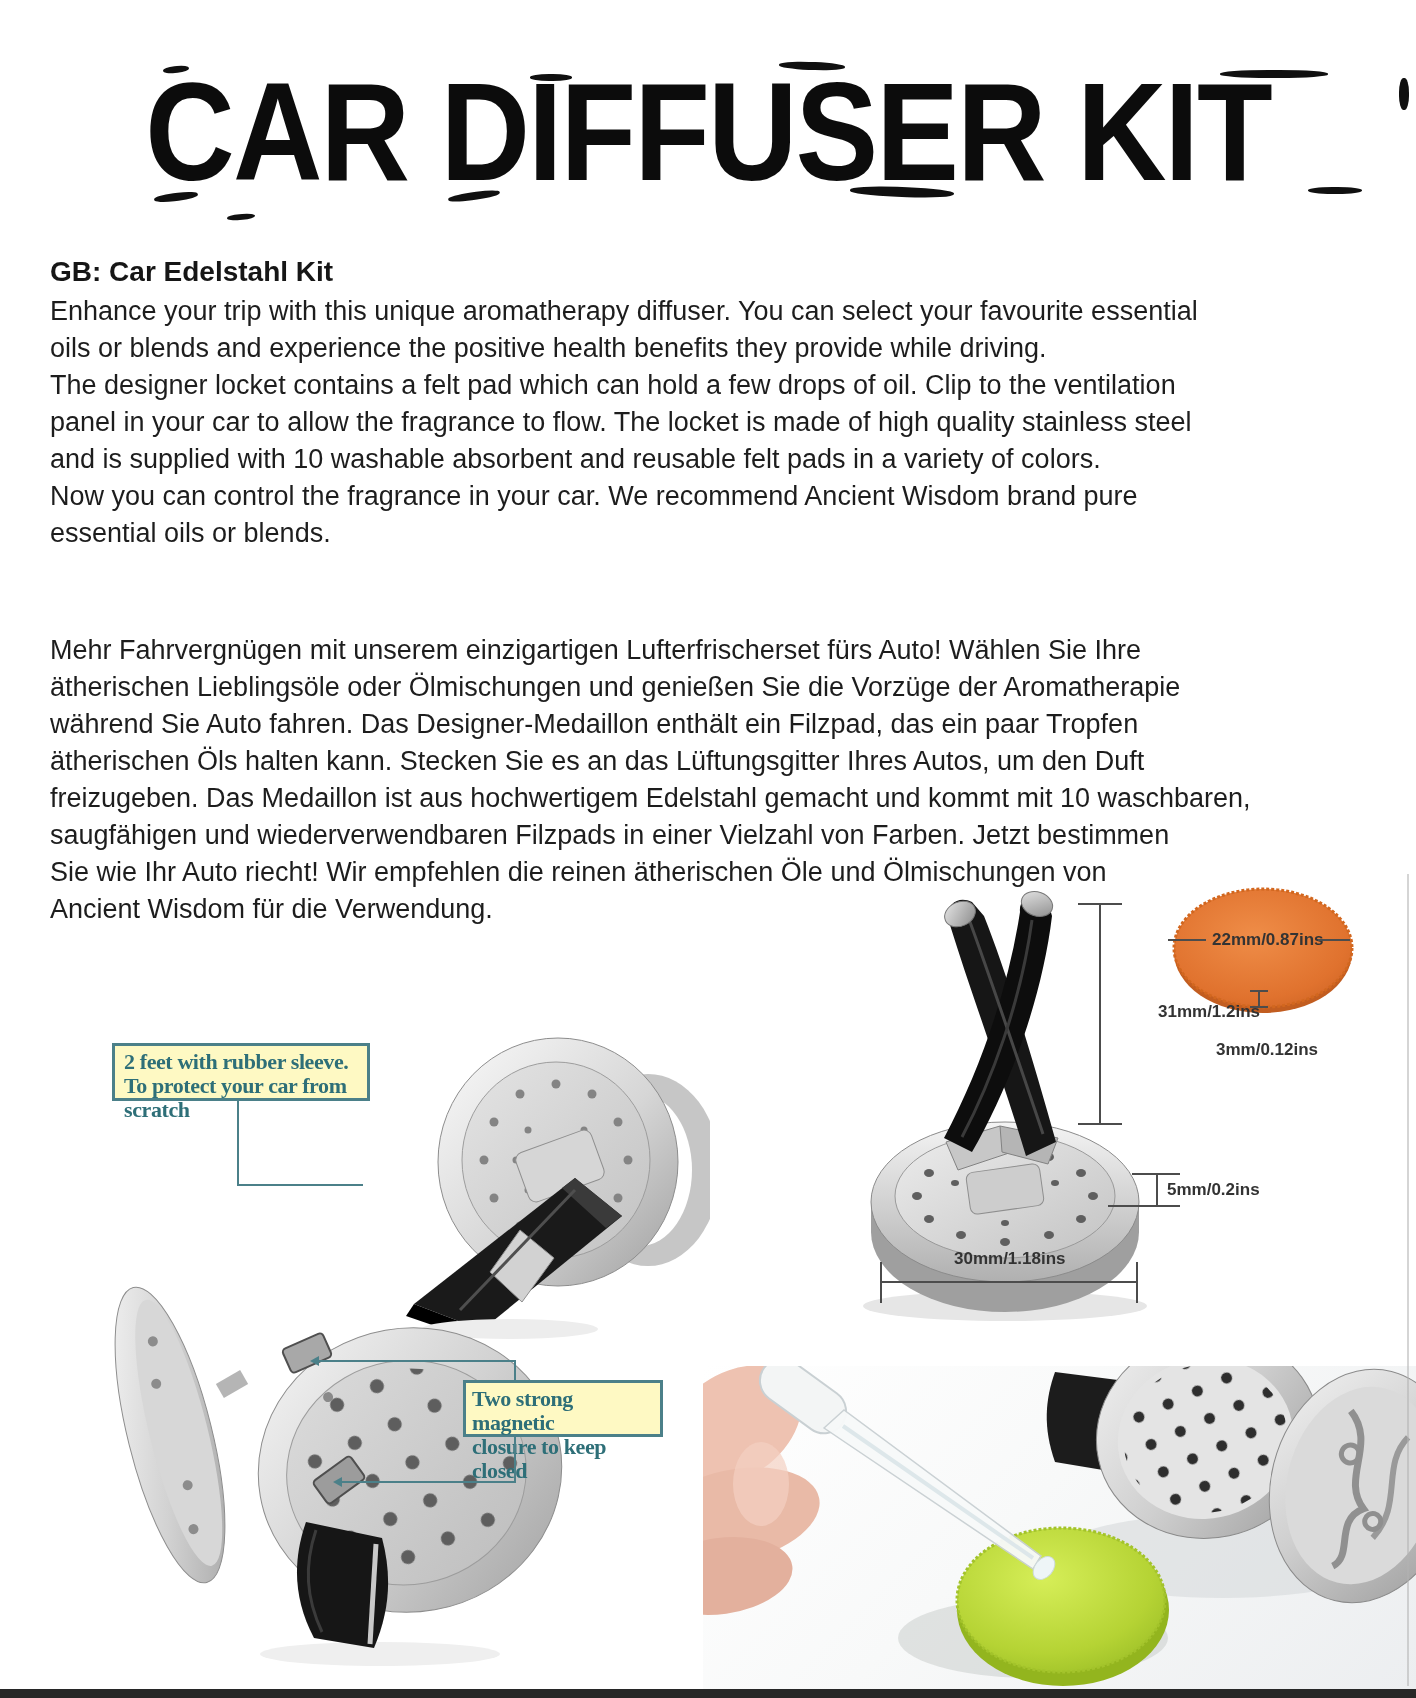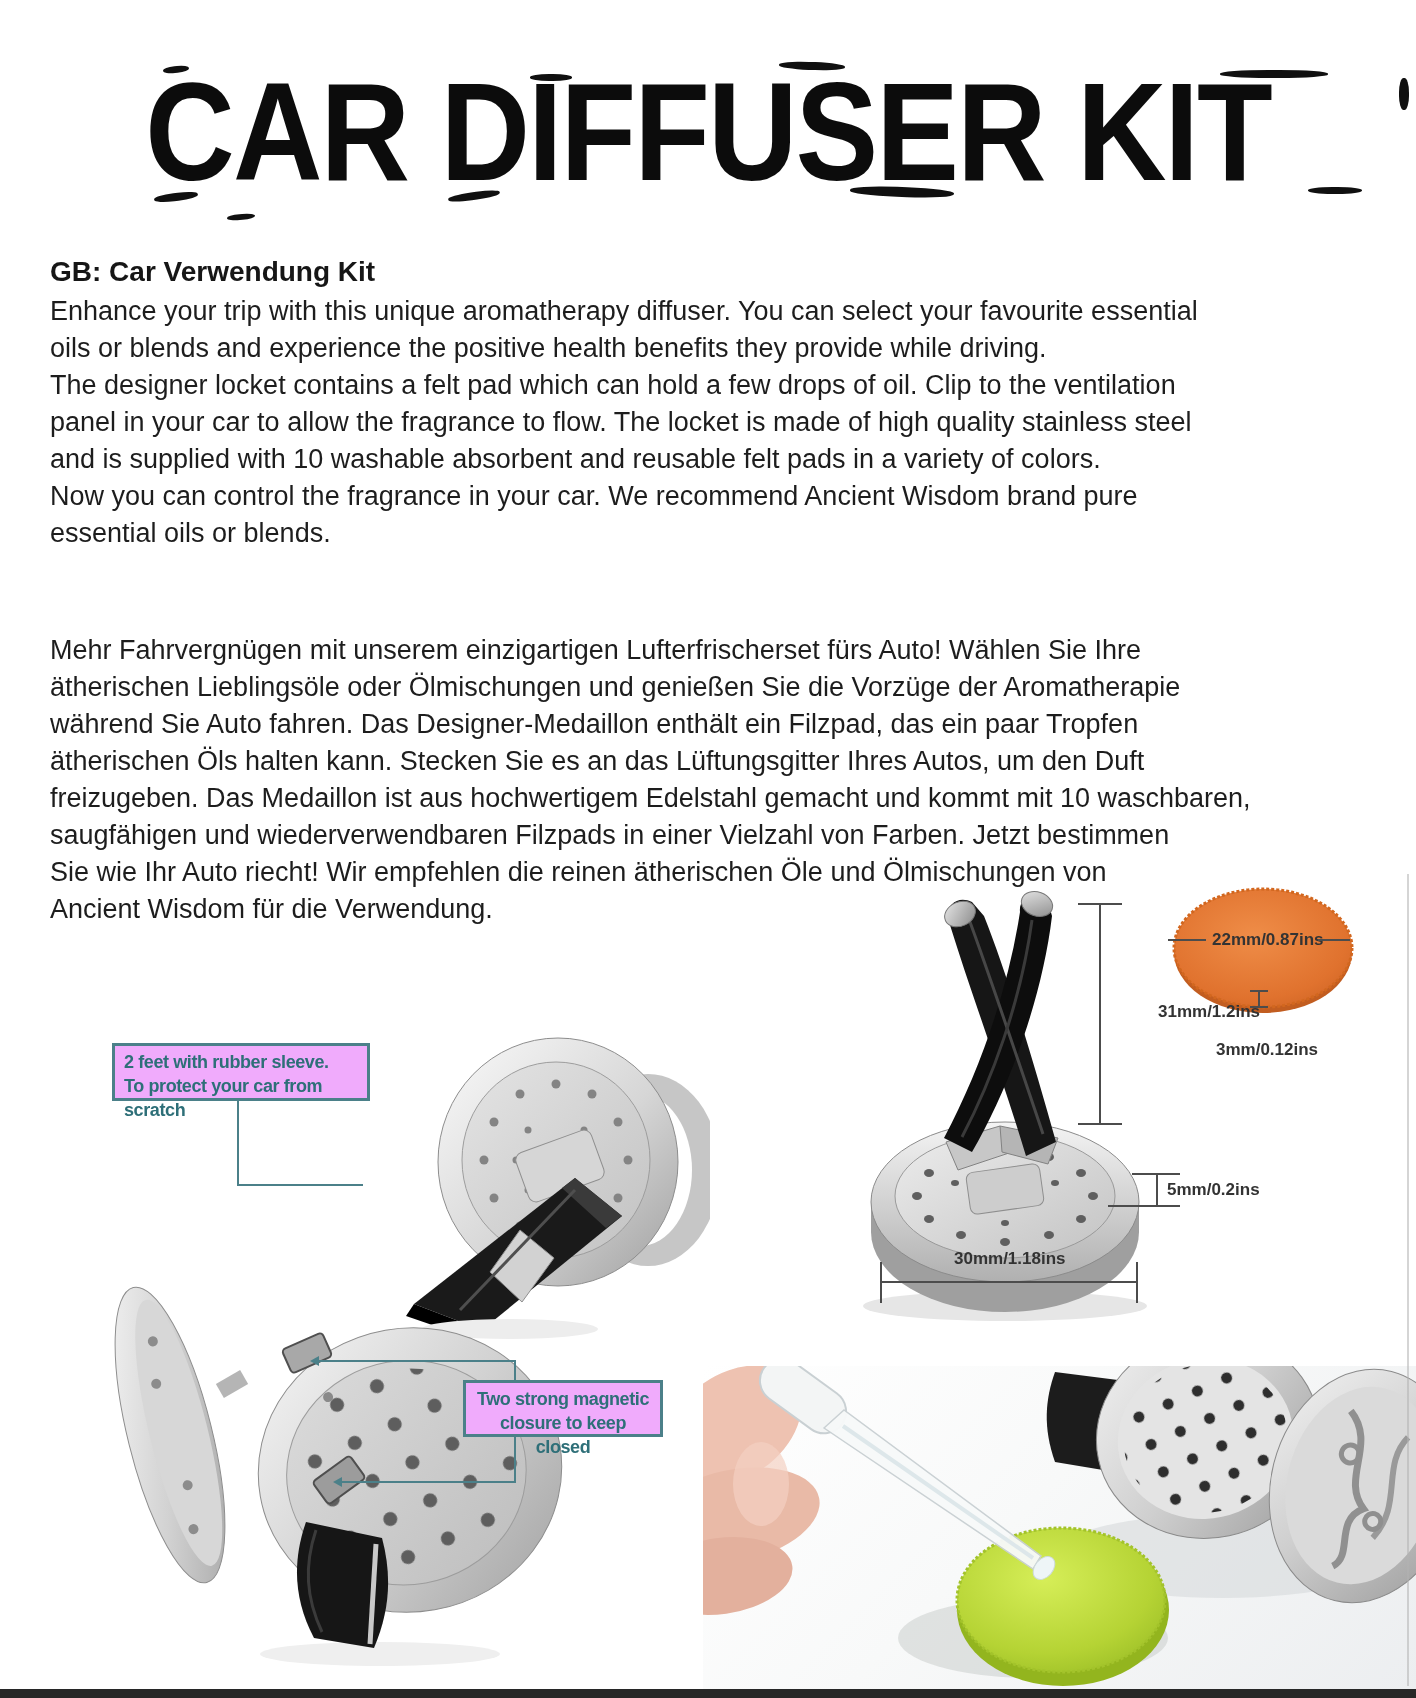--- a/index.html
+++ b/index.html
@@ -8,23 +8,23 @@
   .abs{position:absolute;}
   
   #title{left:0;top:52px;width:1416px;text-align:center;font-weight:700;font-size:124px;
          color:#0c0c0c;letter-spacing:-2px;transform:scaleY(1.12);transform-origin:top center;
          font-family:"Liberation Sans",sans-serif;}
   .smudge{background:#101010;border-radius:45%;}
   
   .heading{font-size:28px;font-weight:700;color:#161616;}
   .body-text{font-size:27px;color:#1d1d1d;line-height:37px;white-space:pre-line;width:1345px;}
   
-  .callout-box{border:3px solid #4b8089;background:#f0abfc;color:#2e6f78;font-weight:700;
-               font-size:18px;line-height:24px;white-space:pre-line;letter-spacing:-0.4px;
-               box-sizing:border-box;}
+  .callout-box{border:3px solid #4b8089;background:#fef9c3;color:#2e6f78;font-weight:700;
+               font-size:22px;line-height:24px;white-space:pre-line;letter-spacing:-0.4px;
+               box-sizing:border-box;font-family:Liberation Serif, serif;}
   .callout-line{background:#4b8089;}
   .arrow-w{width:0;height:0;border-top:5px solid transparent;border-bottom:5px solid transparent;
            border-right:9px solid #4b8089;}
   
   .dimline{background:#4c4c4c;}
   .dimlabel{font-size:17px;font-weight:700;color:#333;white-space:nowrap;}
   #right-edge-line{left:1407px;top:874px;width:2px;height:812px;background:rgba(178,178,178,.55);z-index:6;}
   #footer-bar{left:0;top:1689px;width:1416px;height:9px;}
   #photo-box{left:703px;top:1366px;width:713px;height:323px;overflow:hidden;
              background:linear-gradient(135deg,#ffffff 0%,#f8f9f9 45%,#eceef0 100%);}
@@ -40,21 +40,21 @@
   <div class="abs smudge" style="left:530px;top:74px;width:42px;height:7px"></div>
   <div class="abs smudge" style="left:779px;top:62px;width:66px;height:8px;transform:rotate(2deg)"></div>
   <div class="abs smudge" style="left:1220px;top:70px;width:108px;height:8px"></div>
   <div class="abs smudge" style="left:1399px;top:78px;width:10px;height:32px"></div>
   <div class="abs smudge" style="left:154px;top:193px;width:44px;height:8px;transform:rotate(-7deg)"></div>
   <div class="abs smudge" style="left:227px;top:214px;width:28px;height:6px;transform:rotate(-5deg)"></div>
   <div class="abs smudge" style="left:448px;top:192px;width:52px;height:8px;transform:rotate(-8deg)"></div>
   <div class="abs smudge" style="left:850px;top:187px;width:104px;height:10px;transform:rotate(2deg)"></div>
   <div class="abs smudge" style="left:1308px;top:187px;width:54px;height:7px"></div>
 
-  <div class="abs heading" style="left:50px;top:256px">GB: Car Verwendung Kit</div>
+  <div class="abs heading" style="left:50px;top:256px">GB: Car Edelstahl Kit</div>
   <div class="abs body-text" style="left:50px;top:293px">Enhance your trip with this unique aromatherapy diffuser. You can select your favourite essential
 oils or blends and experience the positive health benefits they provide while driving.
 The designer locket contains a felt pad which can hold a few drops of oil. Clip to the ventilation
 panel in your car to allow the fragrance to flow. The locket is made of high quality stainless steel
 and is supplied with 10 washable absorbent and reusable felt pads in a variety of colors.
 Now you can control the fragrance in your car. We recommend Ancient Wisdom brand pure
 essential oils or blends.</div>
 
   <div class="abs body-text" style="left:50px;top:632px">Mehr Fahrvergnügen mit unserem einzigartigen Lufterfrischerset fürs Auto! Wählen Sie Ihre
 ätherischen Lieblingsöle oder Ölmischungen und genießen Sie die Vorzüge der Aromatherapie
@@ -234,21 +234,21 @@
     <rect x="205" y="60" width="44" height="26" rx="4" transform="rotate(-24 227 73)" fill="#a8a8a8" stroke="#4f4f4f" stroke-width="2"></rect>
     <rect x="236" y="186" width="46" height="28" rx="4" transform="rotate(-36 259 200)" fill="#9c9c9c" stroke="#4f4f4f" stroke-width="2"></rect>
     <path d="M226,242 C212,282 214,320 234,358 L294,368 C310,330 312,296 302,258 Z" fill="#161616"></path>
     <line x1="296" y1="264" x2="290" y2="364" stroke="#c9c9c9" stroke-width="5"></line>
     <path d="M236,250 C224,286 226,318 242,352" stroke="#3b3b3b" stroke-width="3" fill="none"></path>
   </svg>
 
   <div class="abs arrow-w" style="left:310px;top:1356px"></div>
   <div class="abs callout-line" style="left:318px;top:1360px;width:198px;height:2px"></div>
   <div class="abs callout-line" style="left:514px;top:1360px;width:2px;height:22px"></div>
-  <div class="abs callout-box" style="left:463px;top:1380px;width:200px;height:57px;padding:4px 6px;text-align:center">Two strong magnetic
+  <div class="abs callout-box" style="left:463px;top:1380px;width:200px;height:57px;padding:4px 6px;text-align:left">Two strong magnetic
 closure to keep closed</div>
   <div class="abs callout-line" style="left:514px;top:1436px;width:2px;height:47px"></div>
   <div class="abs arrow-w" style="left:333px;top:1477px"></div>
   <div class="abs callout-line" style="left:341px;top:1481px;width:175px;height:2px"></div>
 
   <div class="abs" id="photo-box">
     <svg width="713" height="323" viewBox="0 0 713 323">
       <defs>
         <linearGradient id="polishD" x1="0" y1="0" x2="1" y2="1">
           <stop offset="0" stop-color="#f2f2f2"></stop>

